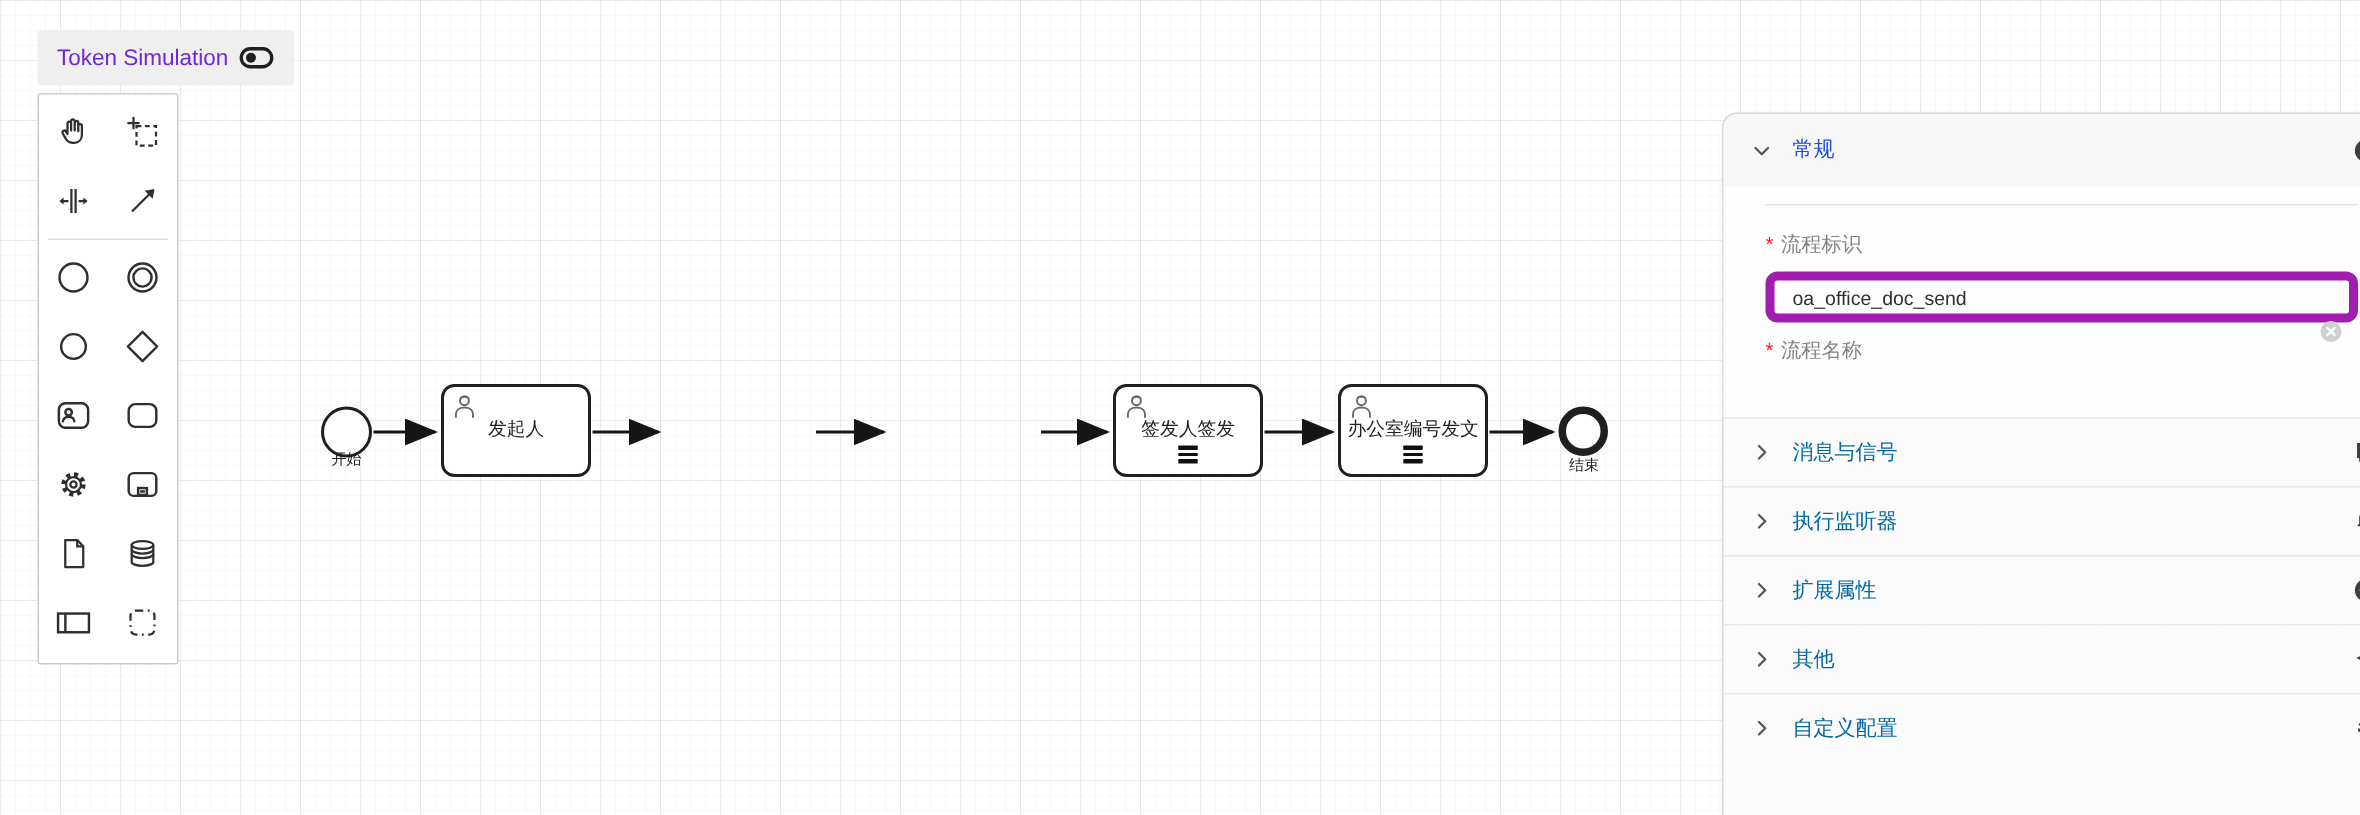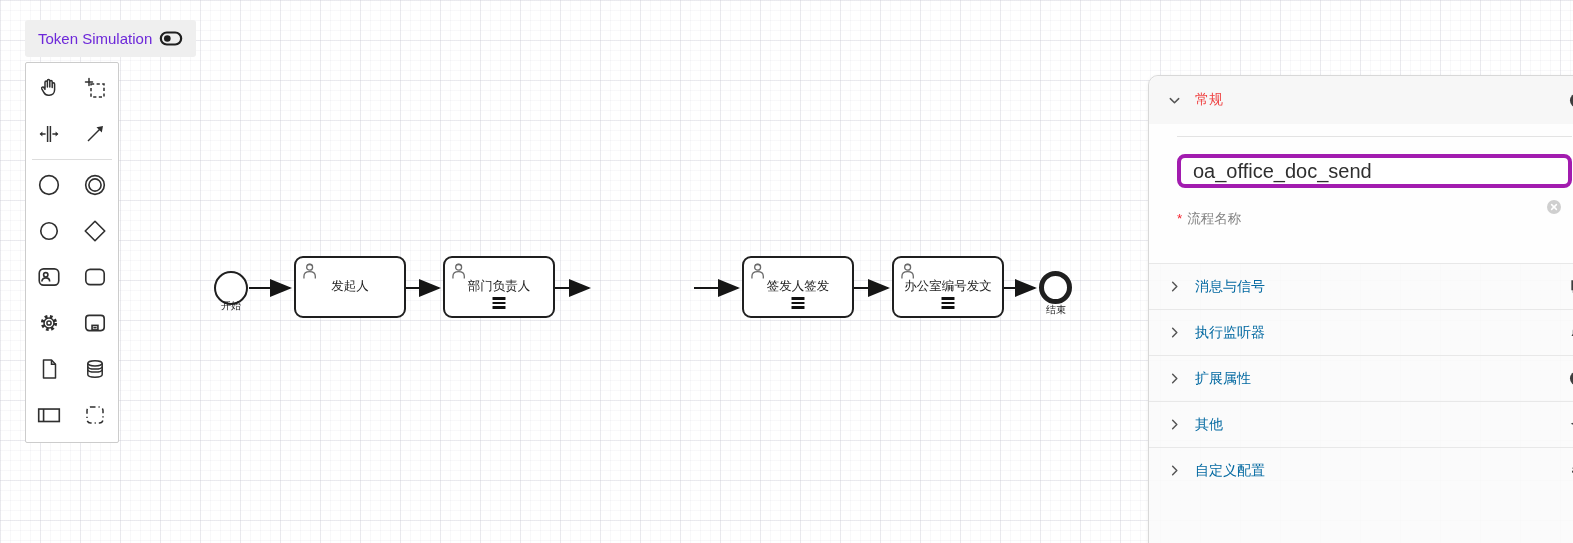--- a/index.html
+++ b/index.html
@@ -39,52 +39,52 @@
 
   
   .flow-layer { position:absolute; left:0; top:0; pointer-events:none; }
   .bpmn-node { position:absolute; background:#ffffff; }
   .start-event { left:188px; top:208px; width:34px; height:34px; border:2.5px solid #1f1f1f; border-radius:50%; }
   .end-event   { left:1013px; top:208px; width:33px; height:33px; border:5px solid #1f1f1f; border-radius:50%; }
   .event-label { position:absolute; width:60px; text-align:center; font-size:10px; color:#1f1f1f; background:transparent; }
   .start-label { left:175px; top:236px; }
   .end-label   { left:1000px; top:240px; }
   .task {
-    position:absolute; top:193px; width:112px; height:62px;
+    position:absolute; top:193px; width:100px; height:62px;
     border:2px solid #1f1f1f; border-radius:9px; background:#ffffff;
     display:flex; align-items:center; justify-content:center;
   }
   .task .task-label { font-size:12.5px; color:#1f1f1f; text-align:center; line-height:1.1; padding:0 2px; }
   .task .person { position:absolute; left:4px; top:3px; }
   .mi-marker { position:absolute; left:50%; transform:translateX(-50%); bottom:5px; width:13px; }
   .mi-marker i { display:block; height:2.6px; background:#111; margin-bottom:2px; border-radius:0.5px; }
 
   
   .props {
     position:absolute; left:1122px; top:12px; width:455px; height:508px;
     background:rgba(250,250,250,0.88); border:1px solid #d8d8d8;
     border-radius:10px 0 0 10px; box-shadow:0 1px 4px rgba(0,0,0,0.06);
   }
   .props-header {
     height:48px; display:flex; align-items:center; gap:14px; padding:0 16px 0 19px;
     background:rgba(246,246,246,0.8); border-radius:10px 0 0 0;
   }
-  .props-header .sec-title { font-size:14px; color:#ef4444; }
+  .props-header .sec-title { font-size:14px; color:#1d4ed8; }
   .icon-right { margin-left:auto; display:flex; align-items:center; }
   .props-content { background:rgba(255,255,255,0.8); padding:12px 30px 26px 28px; }
   .inner-divider { height:1px; background:#e3e3e3; margin:0 0 17px 0; }
   .field-label { font-size:13.5px; color:#838383; margin-bottom:9px; }
   .req { color:#f5222d; margin-right:5px; font-size:13.5px; }
   .text-input {
-    width:100%; height:34px; border:4px solid #a21caf; border-radius:8px;
-    background:rgba(255,255,255,0.9); padding:0 30px 0 12px; font-size:20px; color:#2f2f2f; outline:none;
+    width:100%; height:34px; border:6px solid #a21caf; border-radius:8px;
+    background:rgba(255,255,255,0.9); padding:0 30px 0 12px; font-size:13px; color:#2f2f2f; outline:none;
     font-family:"Liberation Sans","DejaVu Sans",sans-serif;
   }
   .field { position:relative; }
-  .field + .field { margin-top:22px; }
+  .field + .field { margin-top:10px; }
   .clear-btn { position:absolute; right:10px; bottom:9px; cursor:pointer; }
   .sec-row {
     height:46px; display:flex; align-items:center; gap:14px; padding:0 16px 0 19px;
     border-top:1px solid #e8e8e8;
   }
   .sec-row:last-child { border-radius:0 0 0 10px; }
   .sec-row .sec-title { font-size:14px; color:#0369a1; }
   .chev { display:block; }
 </style>
 </head>
@@ -230,35 +230,20 @@
     <span class="person">
       <svg width="21" height="21" viewBox="0 0 24 24">
         <circle cx="11" cy="7" r="3.4" fill="#fff" stroke="#6b6b6b" stroke-width="1.5"></circle>
         <path d="M4.5 20v-2.6c0-3.4 2.9-5.2 6.5-5.2s6.5 1.8 6.5 5.2V20" fill="#fff" stroke="#6b6b6b" stroke-width="1.5"></path>
         <path d="M8 5.2c1-1.6 5-1.6 6 0" fill="none" stroke="#6b6b6b" stroke-width="1.5"></path>
       </svg>
     </span>
     <span class="task-label">发起人</span>
   </div>
 
-  <div class="task" style="left:417px">
-    <span class="person">
-      <svg width="21" height="21" viewBox="0 0 24 24">
-        <circle cx="11" cy="7" r="3.4" fill="#fff" stroke="#6b6b6b" stroke-width="1.5"></circle>
-        <path d="M4.5 20v-2.6c0-3.4 2.9-5.2 6.5-5.2s6.5 1.8 6.5 5.2V20" fill="#fff" stroke="#6b6b6b" stroke-width="1.5"></path>
-        <path d="M8 5.2c1-1.6 5-1.6 6 0" fill="none" stroke="#6b6b6b" stroke-width="1.5"></path>
-      </svg>
-    </span>
-    <span class="task-label">部门负责人</span>
-    <span class="mi-marker">
-          <i></i>
-          <i></i>
-          <i></i>
-        </span>
-  </div>
 
 
   <div class="task" style="left:716px">
     <span class="person">
       <svg width="21" height="21" viewBox="0 0 24 24">
         <circle cx="11" cy="7" r="3.4" fill="#fff" stroke="#6b6b6b" stroke-width="1.5"></circle>
         <path d="M4.5 20v-2.6c0-3.4 2.9-5.2 6.5-5.2s6.5 1.8 6.5 5.2V20" fill="#fff" stroke="#6b6b6b" stroke-width="1.5"></path>
         <path d="M8 5.2c1-1.6 5-1.6 6 0" fill="none" stroke="#6b6b6b" stroke-width="1.5"></path>
       </svg>
     </span>
@@ -302,20 +287,23 @@
           <circle cx="9.8" cy="5.2" r="1.2" fill="#fff"></circle>
           <path d="M9.6 8 8.2 13.2" stroke="#fff" stroke-width="1.8" stroke-linecap="round"></path>
         </svg>
       </span>
     </div>
 
     <div class="props-content">
       <div class="inner-divider"></div>
 
       <div class="field">
+        <div class="field-label">
+          <span class="req">*</span><span>流程标识</span>
+        </div>
         <input class="text-input" type="text" value="oa_office_doc_send" style="">
       </div>
 
       <div class="field">
         <div class="field-label">
           <span class="req">*</span><span>流程名称</span>
         </div>
         <span class="clear-btn">
           <svg width="16" height="16" viewBox="0 0 16 16">
             <circle cx="8" cy="8" r="7" fill="#cfcfcf"></circle>

